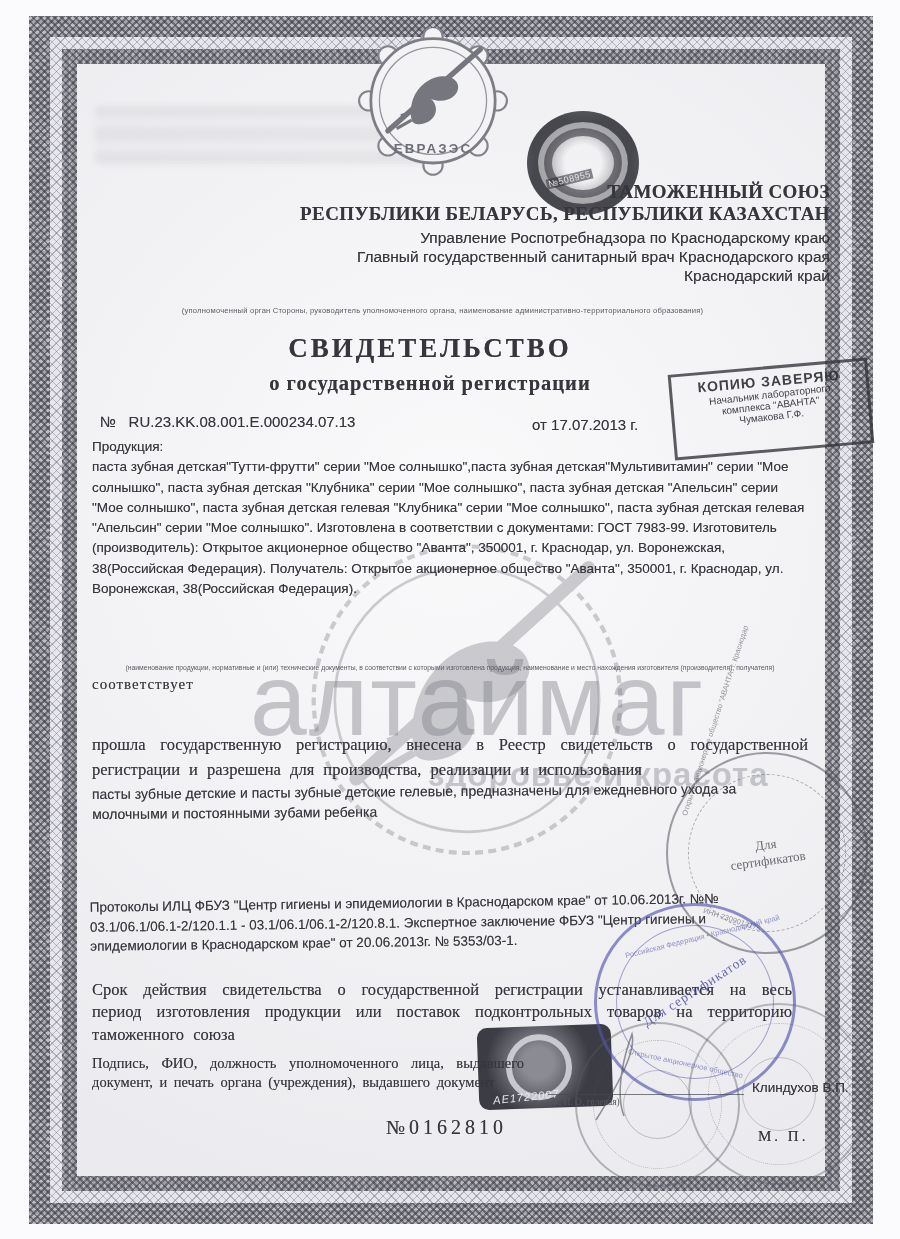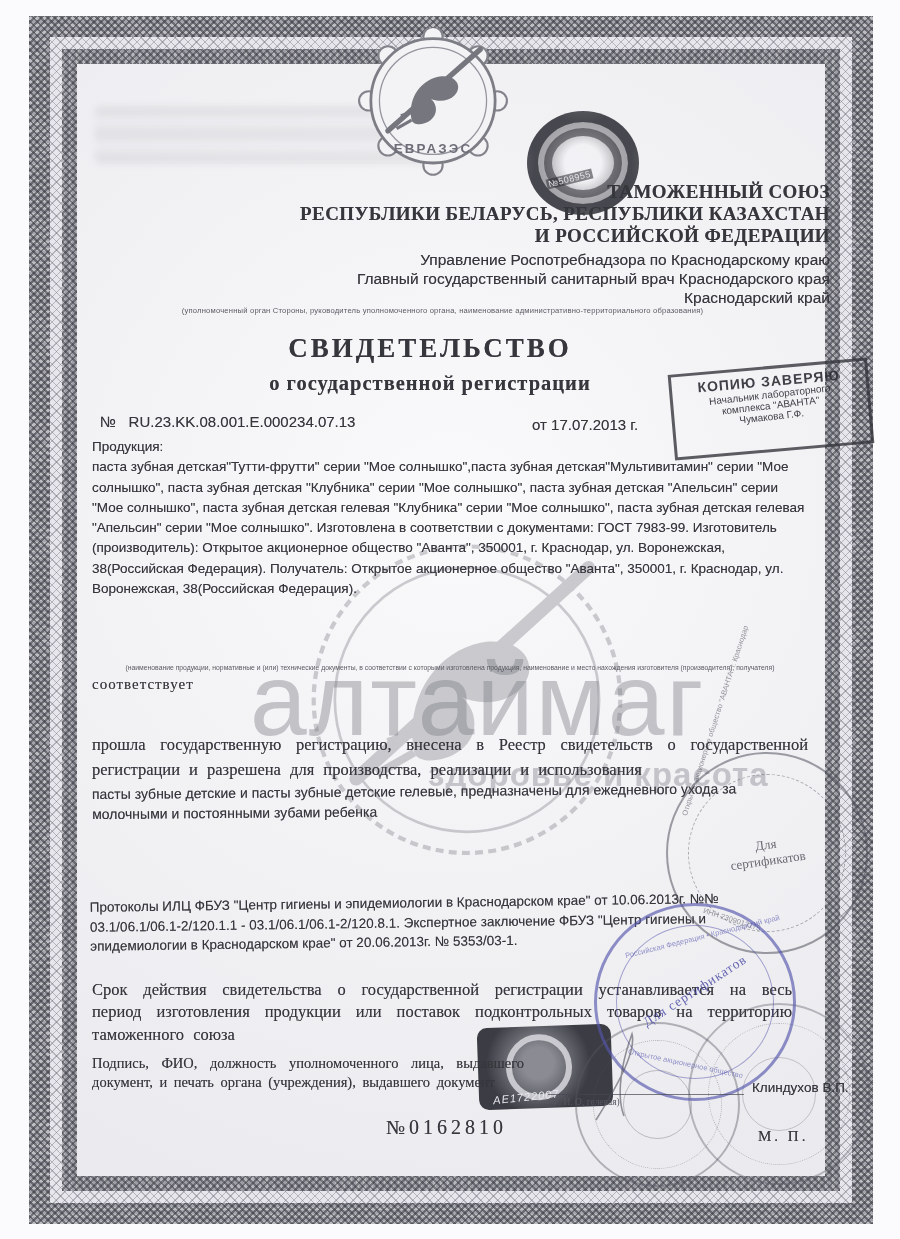--- a/index.html
+++ b/index.html
@@ -144,21 +144,20 @@
       <text x="70" y="117" text-anchor="middle" font-family="Liberation Sans, sans-serif" font-size="12.5" font-weight="bold" letter-spacing="2" fill="#6d6d77">ЕВРАЗЭС</text>
     </svg>
 
     <div class="abs top-seal">
       <span class="num">№508955</span>
     </div>
 
     <div class="abs hdr ink">
       <p class="h-bold ser">ТАМОЖЕННЫЙ СОЮЗ</p>
       <p class="h-bold ser">РЕСПУБЛИКИ БЕЛАРУСЬ, РЕСПУБЛИКИ КАЗАХСТАН</p>
-      <p class="h-bold ser">И РОССИЙСКОЙ ФЕДЕРАЦИИ</p>
       <p class="h-org san" style="margin-top:6px;">Управление Роспотребнадзора по Краснодарскому краю</p>
       <p class="h-org san">Главный государственный санитарный врач Краснодарского края</p>
       <p class="h-org san">Краснодарский край</p>
     </div>
     <div class="abs tiny-note san" style="left:95px;right:110px;top:306px;text-align:center;">(уполномоченный орган Стороны, руководитель уполномоченного органа, наименование административно-территориального образования)</div>
 
     <div class="abs title-main ser ink">СВИДЕТЕЛЬСТВО</div>
     <div class="abs title-sub ser ink">о государственной регистрации</div>
 
     <div class="abs san ink" style="left:100px;top:413px;font-size:15px;">

